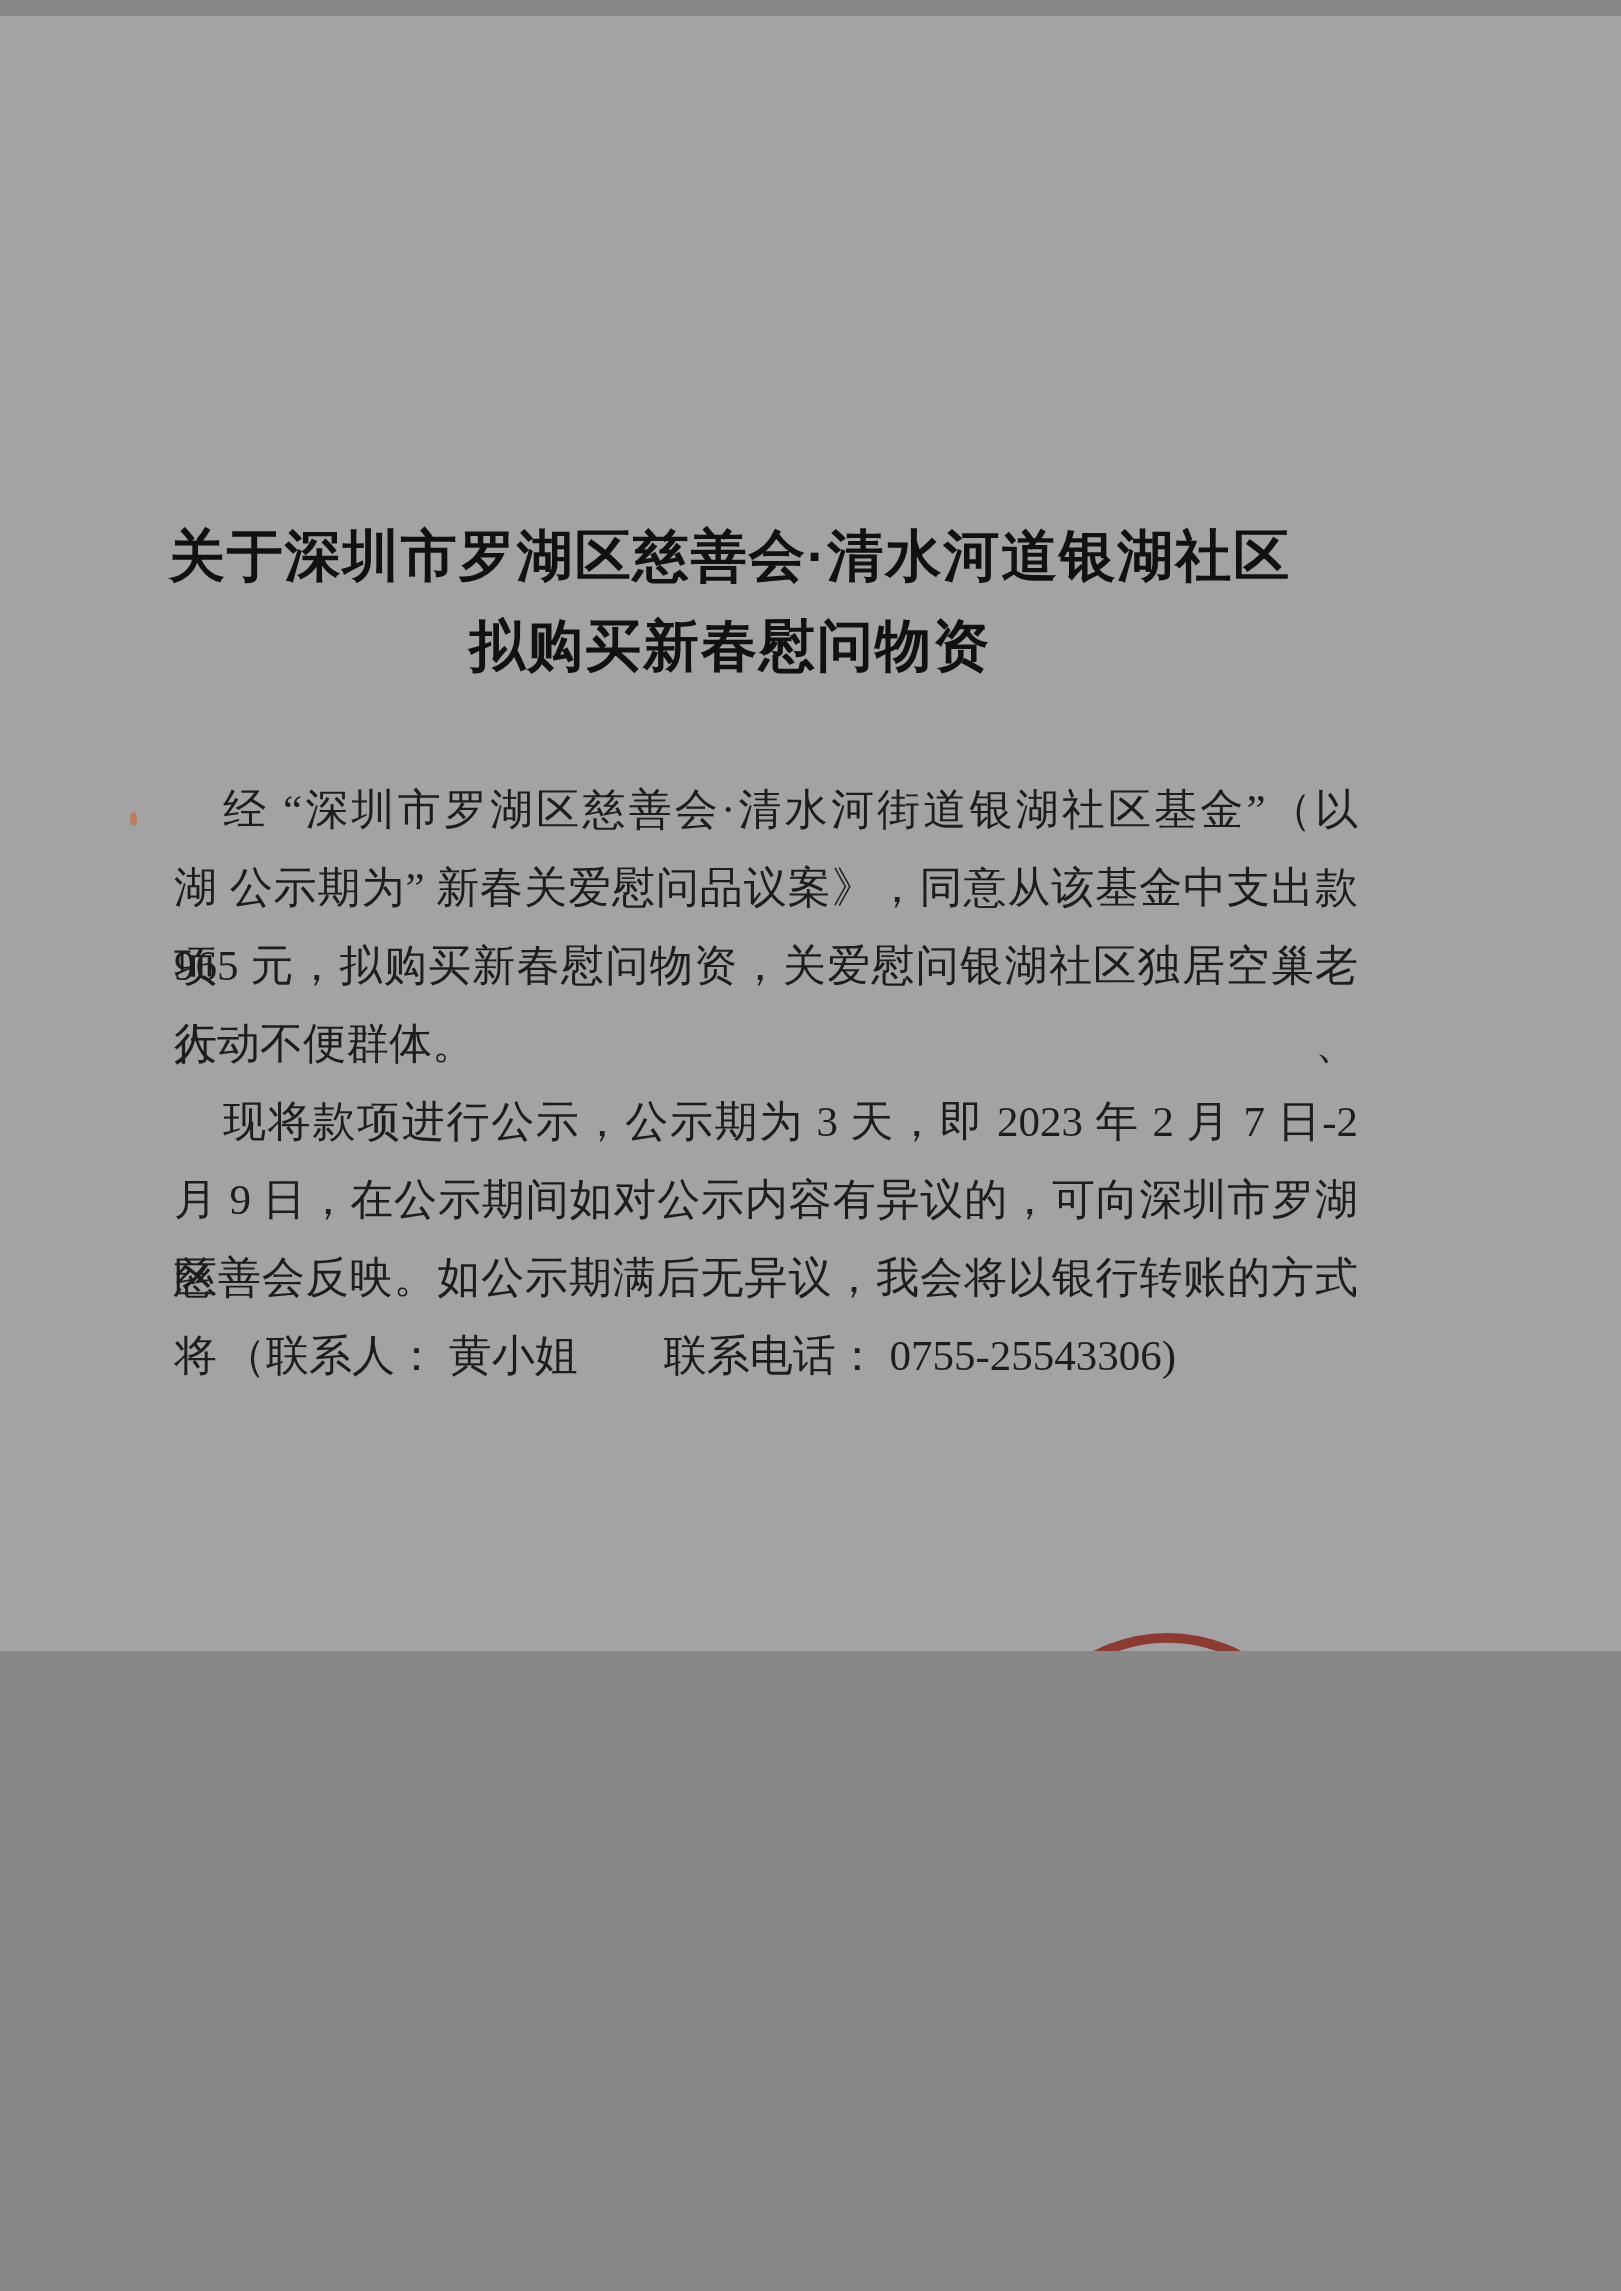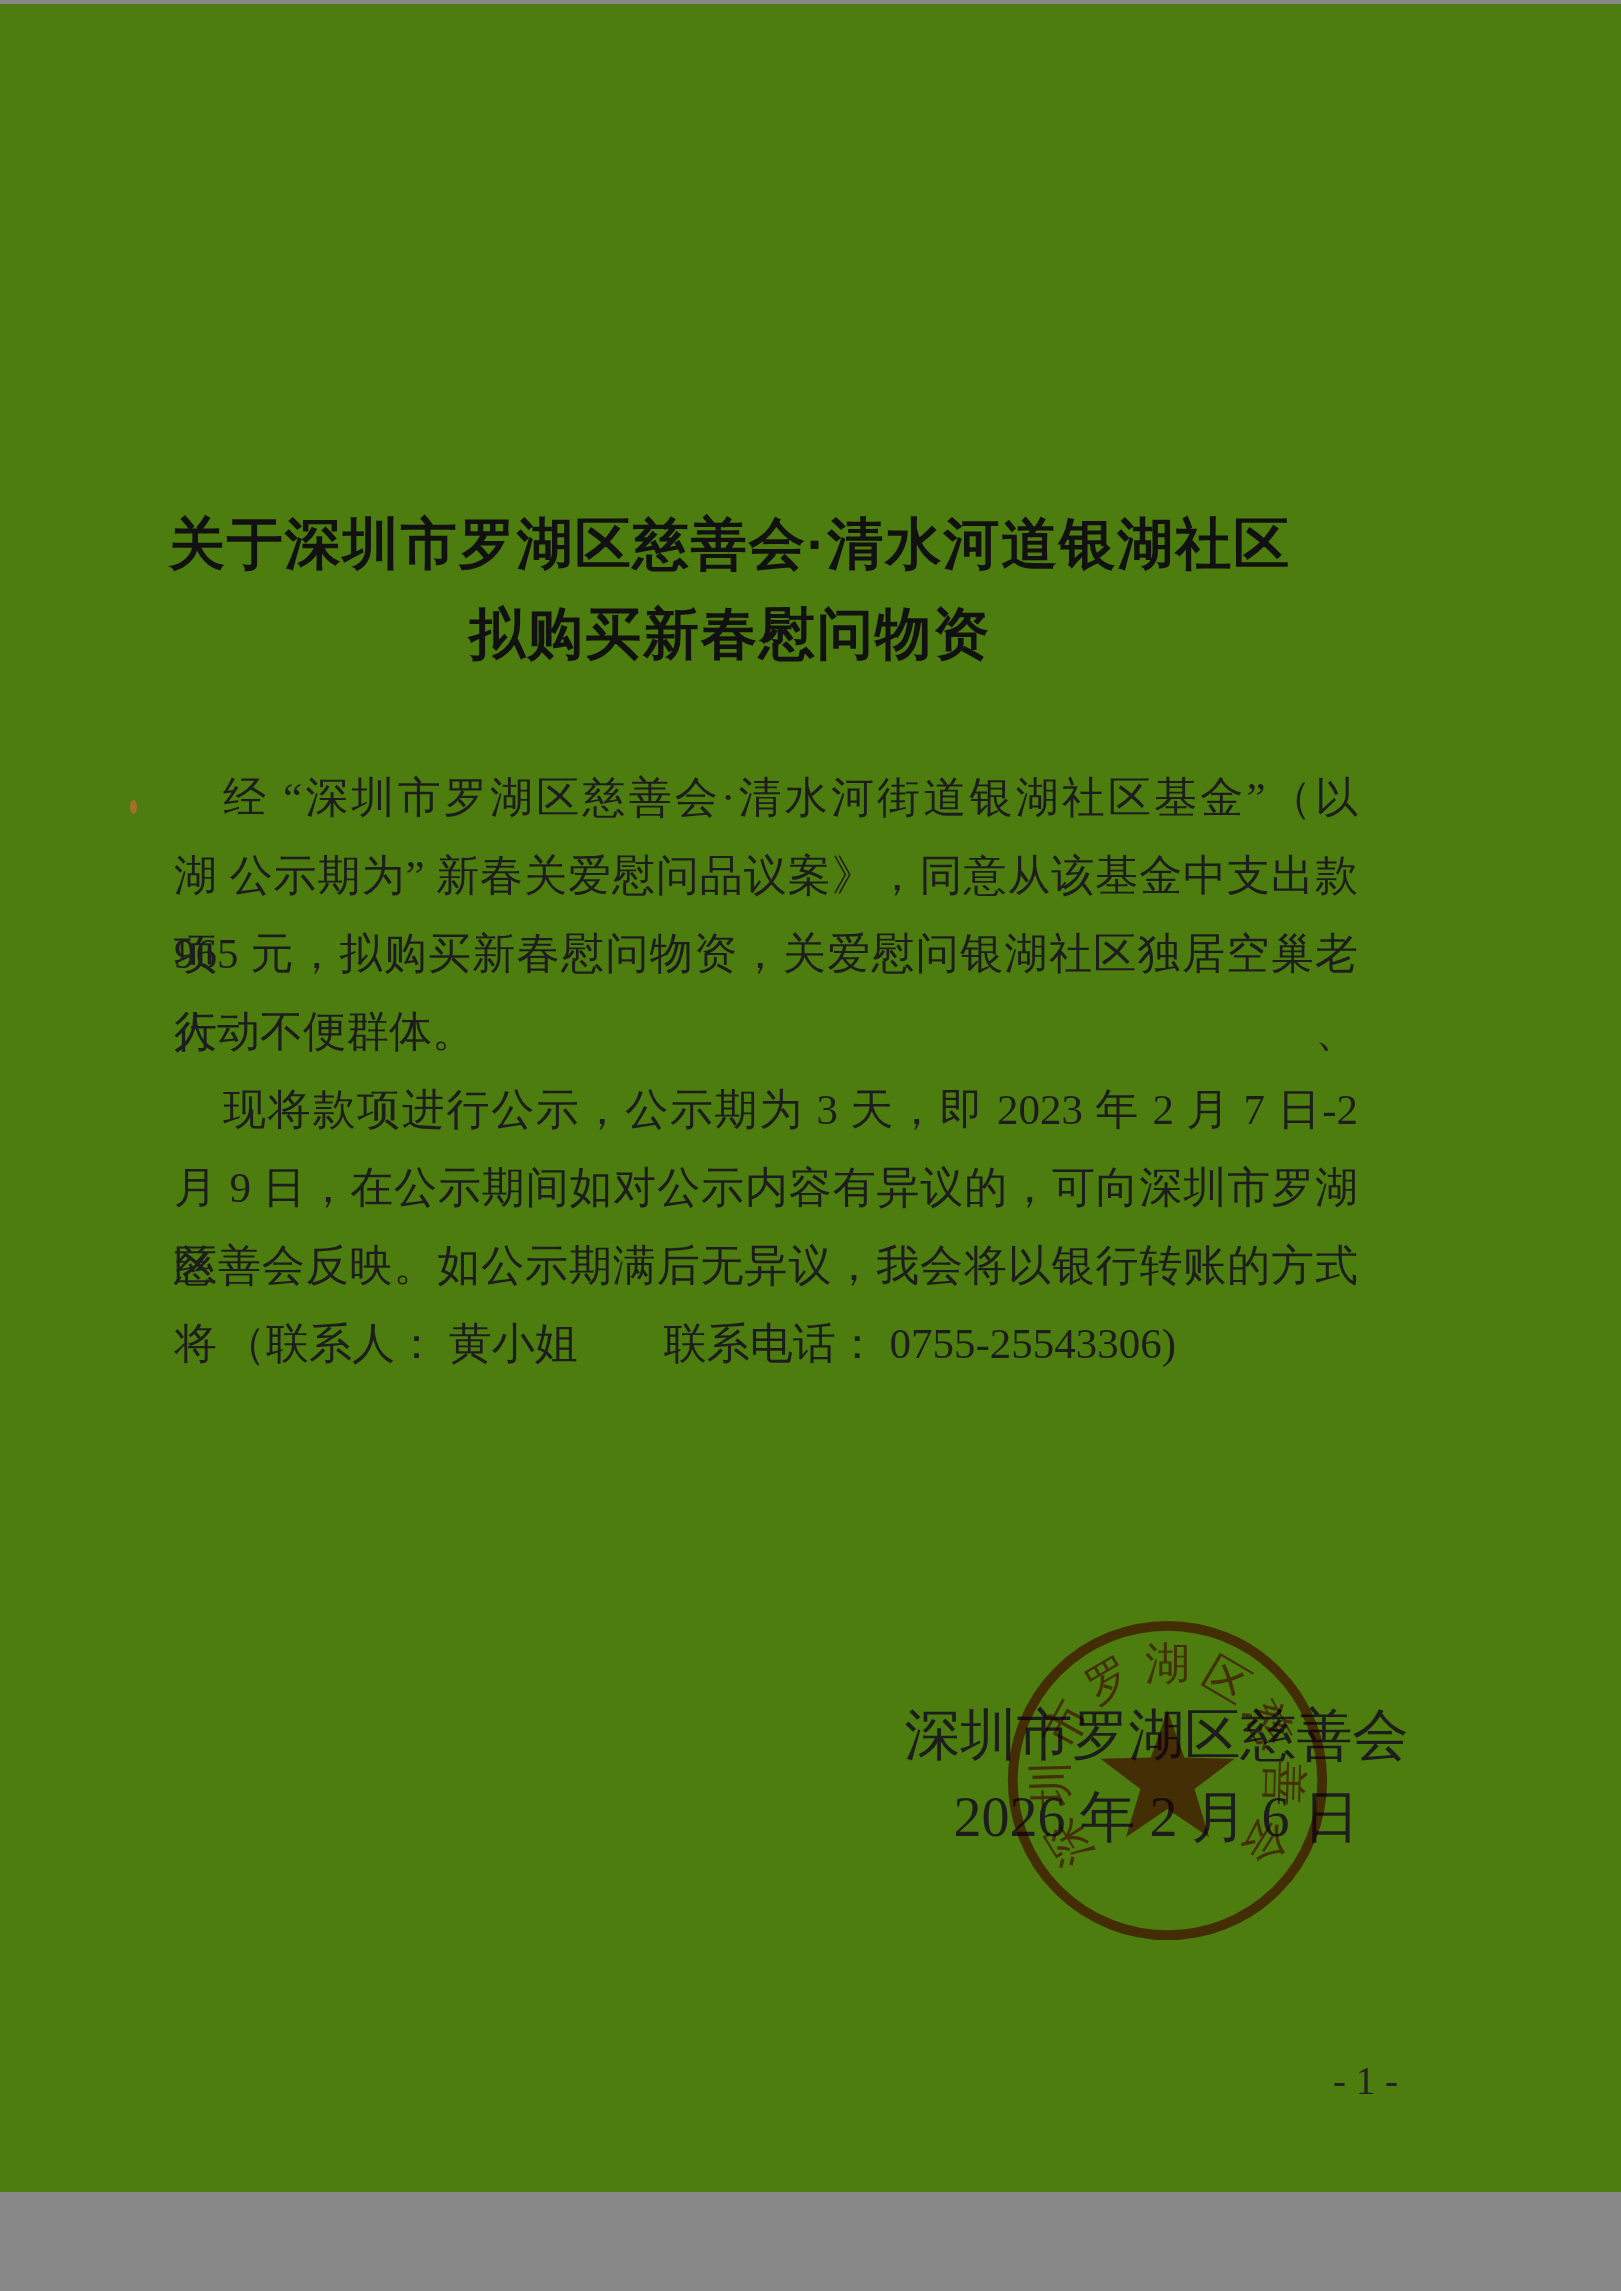--- a/index.html
+++ b/index.html
@@ -1,20 +1,20 @@
 <!DOCTYPE html>
 <html><head>
 <meta charset="utf-8">
 <style>
   html,body{margin:0;padding:0;background:#888;}
   .page{
     position:relative;
-    width:1621px;height:2188px;
-    margin:4px auto;
-    background:#4d7c0f;
+    width:1621px;height:1635px;
+    margin:16px auto;
+    background:#a3a3a3;
     overflow:hidden;
     color:#1c1c1c;
   }
   .title{
     position:absolute;
     left:137px;top:495px;width:1186px;
     text-align:center;
     font-family:"Liberation Sans",sans-serif;
     font-weight:bold;
     font-size:56px;

